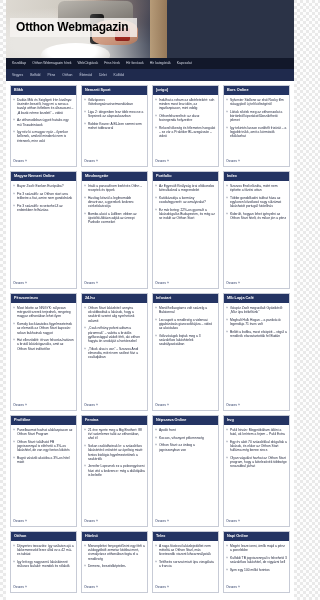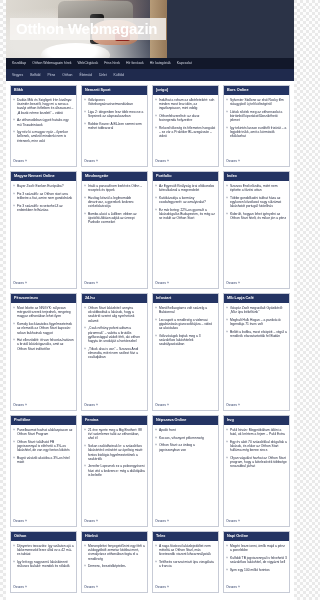--- a/index.html
+++ b/index.html
@@ -73,23 +73,23 @@
     background: linear-gradient(90deg,#c9a97e,#a9855c);
     opacity:.85;
   }
   .hero-title-wrap {
     position: absolute;
     left: 4px; top: 18px;
     background: rgba(246,244,241,.82);
     padding: 2px 9px 3px 6px;
   }
   .hero-title {
-    font-size: 15px;
+    font-size: 12px;
     font-weight: bold;
-    color: #ffffff;
+    color: #000000;
     letter-spacing: -.2px;
     white-space: nowrap;
   }
 
   
   .navbar {
     width: 288px; margin: 0 auto;
     background: #12182a;
     padding: 2px 6px;
     display: flex; flex-wrap: nowrap; align-items: center;

